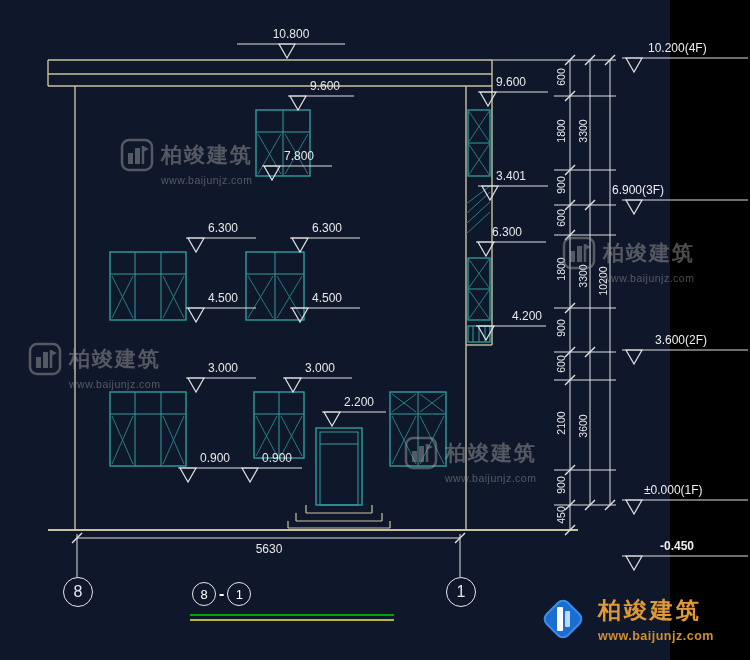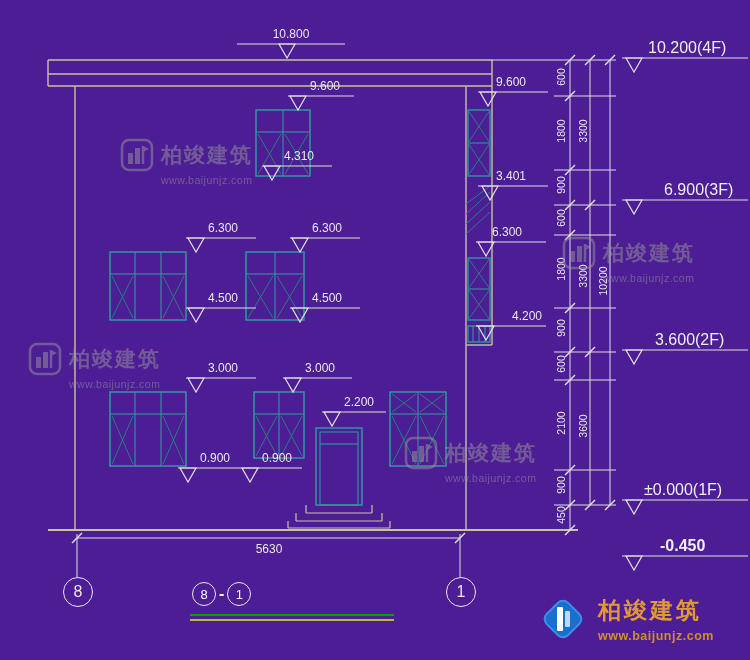--- a/index.html
+++ b/index.html
@@ -1,20 +1,20 @@
 <!DOCTYPE html>
 <html><head>
 <meta charset="utf-8">
 <style>
   html,body{margin:0;padding:0;background:#000;}
   body{width:750px;height:660px;overflow:hidden;font-family:"Liberation Sans",sans-serif;}
-  .stage{position:relative;width:750px;height:660px;background:#4c1d95;}
+  .stage{position:relative;width:670px;height:660px;background:#0f172a;}
   svg.draw{position:absolute;left:0;top:0;z-index:1;}
   .lbl{position:absolute;color:#e8e8e8;font-size:12px;line-height:14px;white-space:nowrap;z-index:2;}
-  .flabel{position:absolute;color:#efefef;font-size:16px;line-height:14px;white-space:nowrap;z-index:2;}
+  .flabel{position:absolute;color:#efefef;font-size:12px;line-height:14px;white-space:nowrap;z-index:2;}
   .vtext{position:absolute;width:44px;text-align:center;color:#e8e8e8;font-size:10.5px;line-height:12px;transform:rotate(-90deg);z-index:2;}
   .ctr{text-align:center;}
   
   .wm{position:absolute;z-index:3;opacity:0.5;color:#9a9a9a;width:160px;}
   .wm-row{display:flex;align-items:center;gap:7px;}
   .wm-name{font-size:21px;font-weight:bold;letter-spacing:2px;white-space:nowrap;}
   .wm-url{font-size:10.5px;letter-spacing:0.5px;margin-top:2px;margin-left:41px;white-space:nowrap;}
   
   .axis-circle{position:absolute;width:28px;height:28px;border:1.5px solid #e8e8e8;border-radius:50%;color:#e8e8e8;font-size:16px;display:flex;align-items:center;justify-content:center;z-index:2;}
   
@@ -276,36 +276,36 @@
 
     <g stroke="#e0e0e0" stroke-width="1">
       <line x1="77" y1="556" x2="77" y2="577"></line>
       <line x1="460" y1="556" x2="460" y2="577"></line>
     </g>
   </svg>
 
   <div class="lbl ctr" style="left:258px;top:27px;width:66px;">10.800</div>
   <div class="lbl" style="left:310px;top:79px;">9.600</div>
   <div class="lbl" style="left:496px;top:75px;">9.600</div>
-  <div class="lbl" style="left:284px;top:149px;">4.310</div>
+  <div class="lbl" style="left:284px;top:149px;">7.800</div>
   <div class="lbl" style="left:496px;top:169px;">3.401</div>
   <div class="lbl" style="left:208px;top:221px;">6.300</div>
   <div class="lbl" style="left:312px;top:221px;">6.300</div>
   <div class="lbl" style="left:492px;top:225px;">6.300</div>
   <div class="lbl" style="left:208px;top:291px;">4.500</div>
   <div class="lbl" style="left:312px;top:291px;">4.500</div>
   <div class="lbl" style="left:492px;top:309px;margin-left:20px;">4.200</div>
   <div class="lbl" style="left:208px;top:361px;">3.000</div>
   <div class="lbl" style="left:305px;top:361px;">3.000</div>
   <div class="lbl" style="left:344px;top:395px;">2.200</div>
   <div class="lbl" style="left:200px;top:451px;">0.900</div>
   <div class="lbl" style="left:262px;top:451px;">0.900</div>
 
   <div class="flabel" style="left:648px;top:41px;">10.200(4F)</div>
-  <div class="flabel" style="left:664px;top:183px;">6.900(3F)</div>
+  <div class="flabel" style="left:612px;top:183px;">6.900(3F)</div>
   <div class="flabel" style="left:655px;top:333px;">3.600(2F)</div>
   <div class="flabel" style="left:644px;top:483px;">±0.000(1F)</div>
   <div class="flabel" style="left:660px;top:539px;font-weight:bold;">-0.450</div>
 
   <div class="vtext" style="left:539px;top:71px;">600</div>
   <div class="vtext" style="left:539px;top:125px;">1800</div>
   <div class="vtext" style="left:539px;top:179px;">900</div>
   <div class="vtext" style="left:539px;top:212px;">600</div>
   <div class="vtext" style="left:539px;top:263px;">1800</div>
   <div class="vtext" style="left:539px;top:322px;">900</div>

